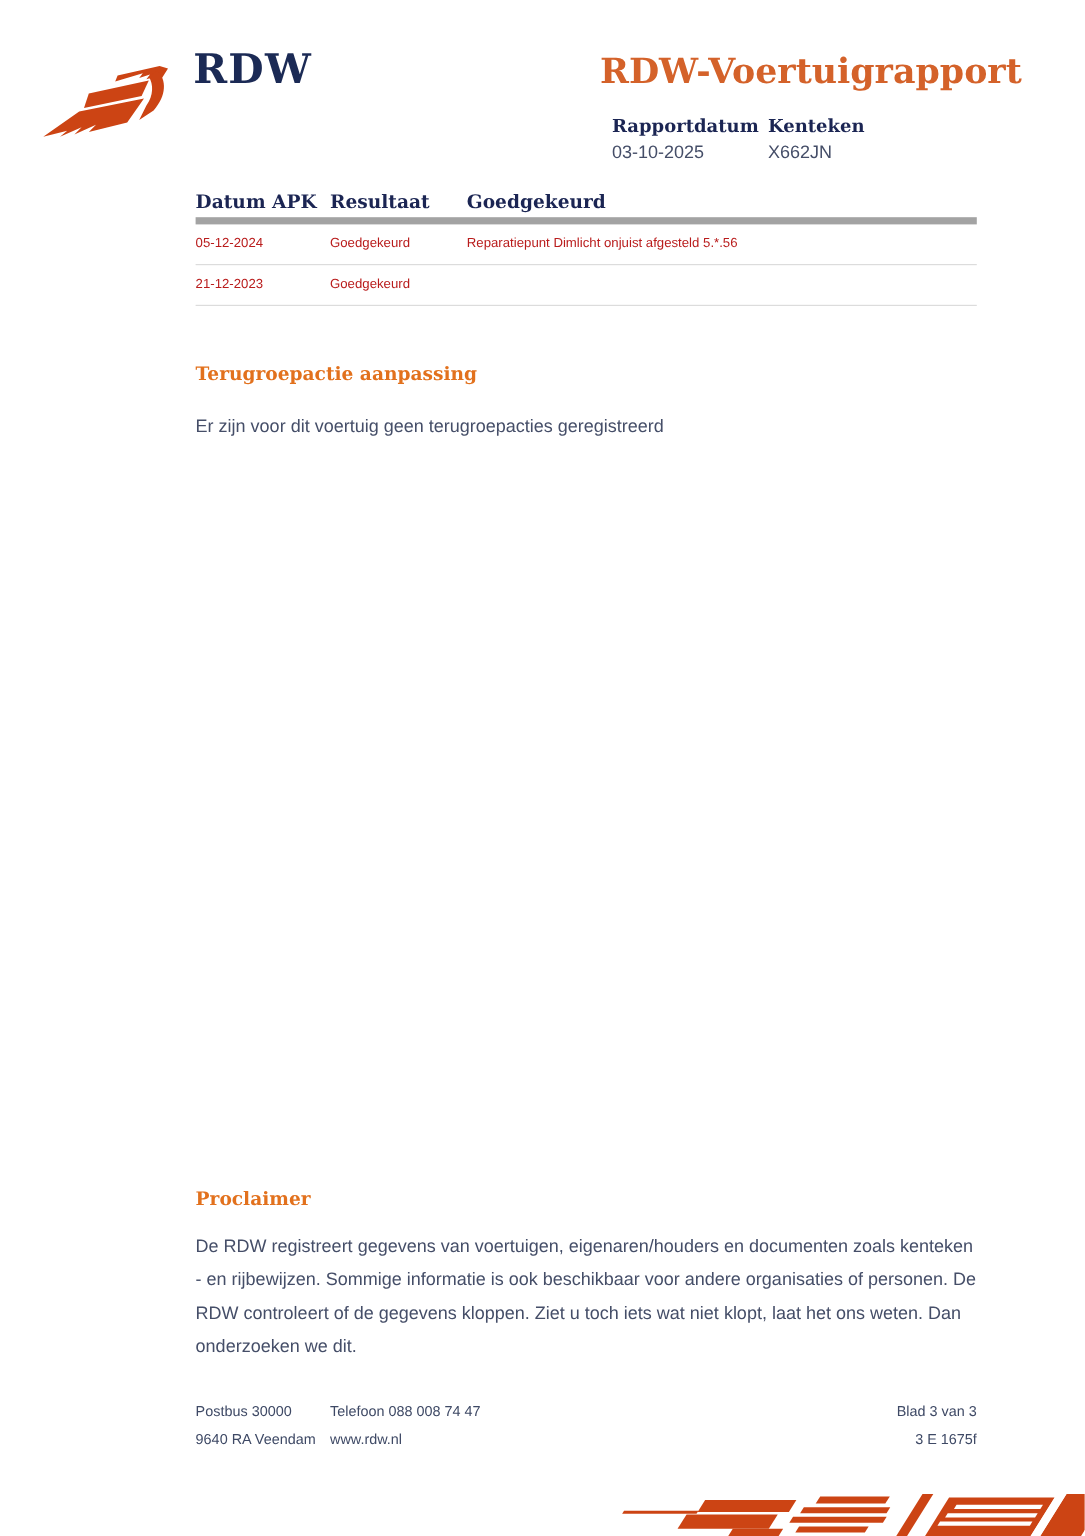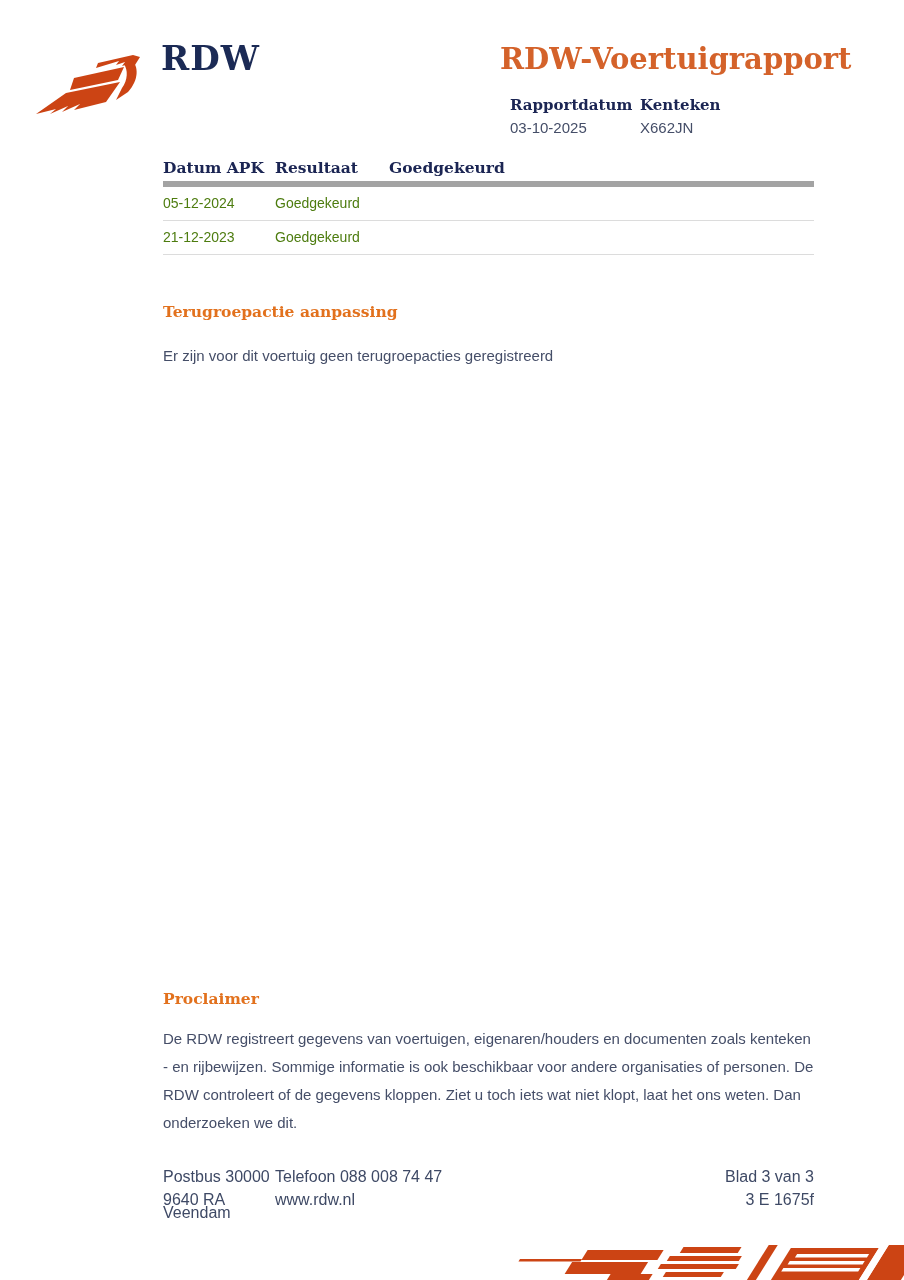--- a/index.html
+++ b/index.html
@@ -59,23 +59,23 @@
     padding-bottom: 4px;
   }
   .t-head .cell {
     font-family: "DejaVu Serif", serif;
     font-weight: bold;
     font-size: 15.5px;
     color: #1b2553;
   }
   .t-body { border-bottom: 1px solid #dcdcdc; padding: 5px 0 6px 0; }
   .t-body .cell {
-    font-size: 14px;
+    font-size: 11px;
     line-height: 22px;
-    color: #4d7c0f;
+    color: #b91c1c;
   }
 
   
   .section-heading {
     font-family: "DejaVu Serif", serif;
     font-weight: bold;
     font-size: 15.5px;
     color: #e2711d;
   }
   .recall { left: 163px; top: 302px; width: 651px; }
@@ -88,21 +88,21 @@
     color: #454e68;
   }
 
   
   .page-footer { left: 163px; top: 1170px; width: 651px; }
   .f-row {
     display: grid;
     grid-template-columns: 112px 300px 1fr;
     margin-bottom: 10px;
   }
-  .f-cell { font-size: 16px; color: #3e4965; line-height: 13px; }
+  .f-cell { font-size: 12px; color: #3e4965; line-height: 13px; }
   .f-cell.right { text-align: right; }
 
   
   .bottom-art { left: 518px; top: 1243px; width: 386px; height: 37px; overflow: hidden; }
 </style>
 </head>
 <body>
 
 <div class="abs logo-flag">
   <svg width="116" height="64" viewBox="0 0 116 64" xmlns="http://www.w3.org/2000/svg">
@@ -137,20 +137,21 @@
   <div class="t-row t-head">
     <div class="cell">Datum APK</div>
     <div class="cell">Resultaat</div>
     <div class="cell">Goedgekeurd</div>
   </div>
 
   <div class="t-row t-body">
     <div class="cell">05-12-2024</div>
     <div class="cell">Goedgekeurd</div>
     <div class="cell">
+      <div>Reparatiepunt Dimlicht onjuist afgesteld 5.*.56</div>
     </div>
   </div>
 
   <div class="t-row t-body">
     <div class="cell">21-12-2023</div>
     <div class="cell">Goedgekeurd</div>
     <div class="cell"></div>
   </div>
 </div>
 

